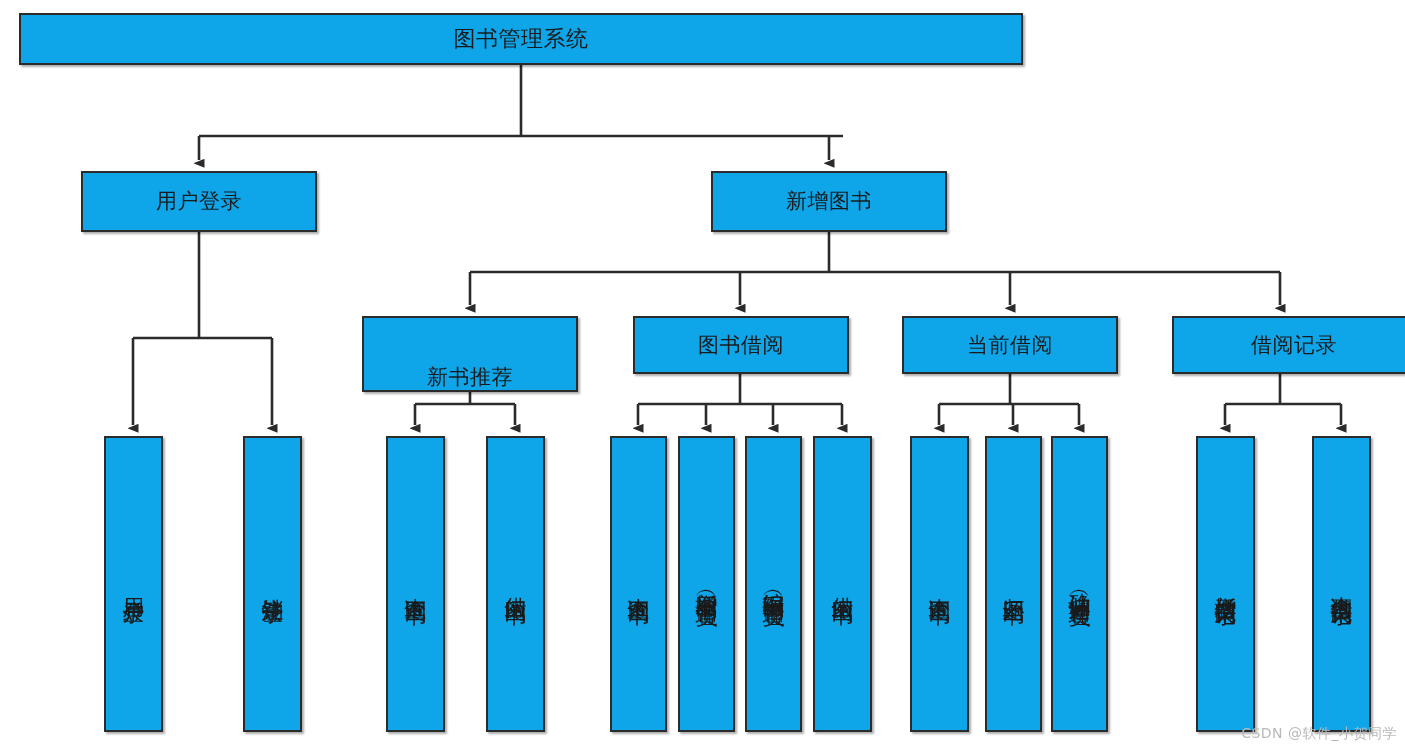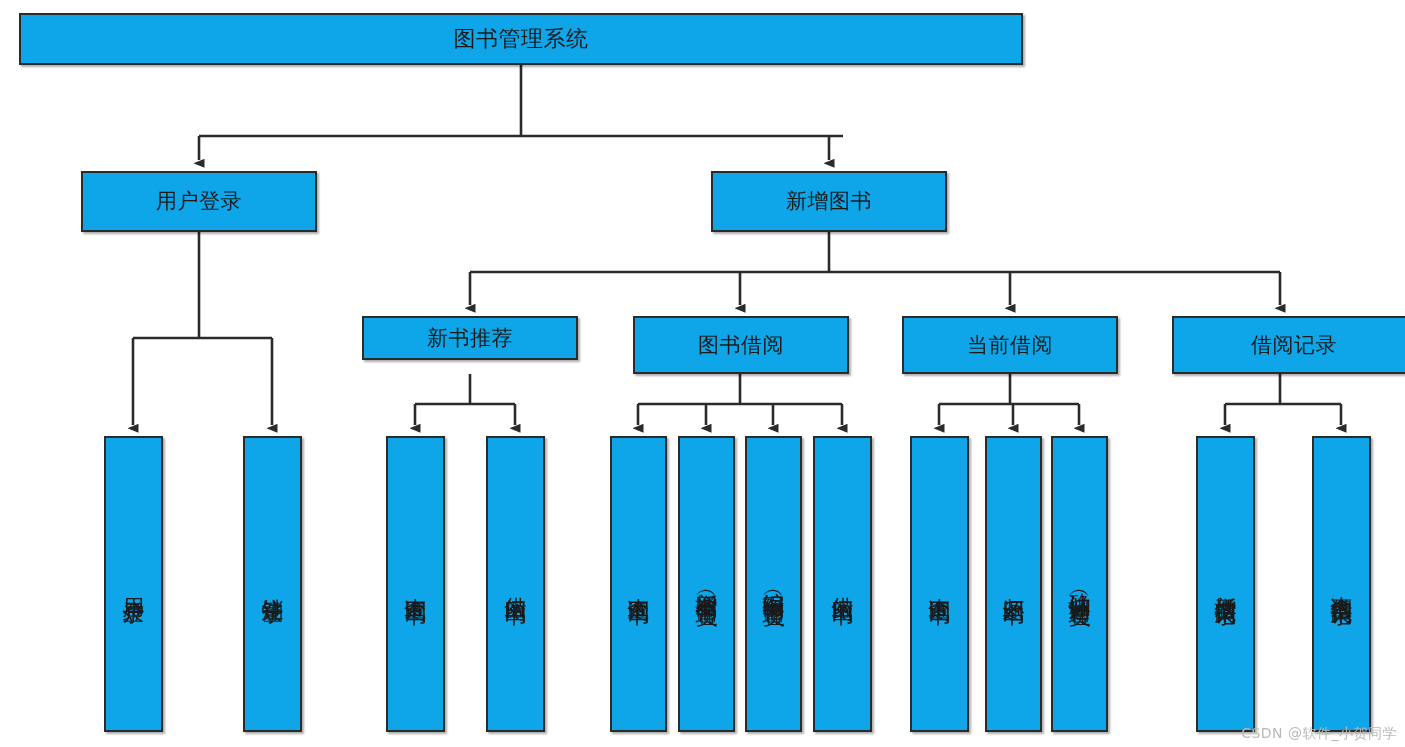--- a/index.html
+++ b/index.html
@@ -136,21 +136,21 @@
     <span class="label">图书管理系统</span>
   </div>
 
   <div class="node horiz" style="left: 81px; top: 171px; width: 236px; height: 61px;">
     <span class="label">用户登录</span>
   </div>
   <div class="node horiz" style="left: 711px; top: 171px; width: 236px; height: 61px;">
     <span class="label">新增图书</span>
   </div>
 
-  <div class="node horiz" style="left: 362px; top: 316px; width: 216px; height: 44px;">
+  <div class="node horiz" style="left: 362px; top: 316px; width: 216px; height: 76px; align-items: flex-end;">
     <span class="label">新书推荐</span>
   </div>
   <div class="node horiz" style="left: 633px; top: 316px; width: 216px; height: 58px;">
     <span class="label">图书借阅</span>
   </div>
   <div class="node horiz" style="left: 902px; top: 316px; width: 216px; height: 58px;">
     <span class="label">当前借阅</span>
   </div>
   <div class="node horiz" style="left: 1172px; top: 316px; width: 244px; height: 58px;">
     <span class="label">借阅记录</span>

